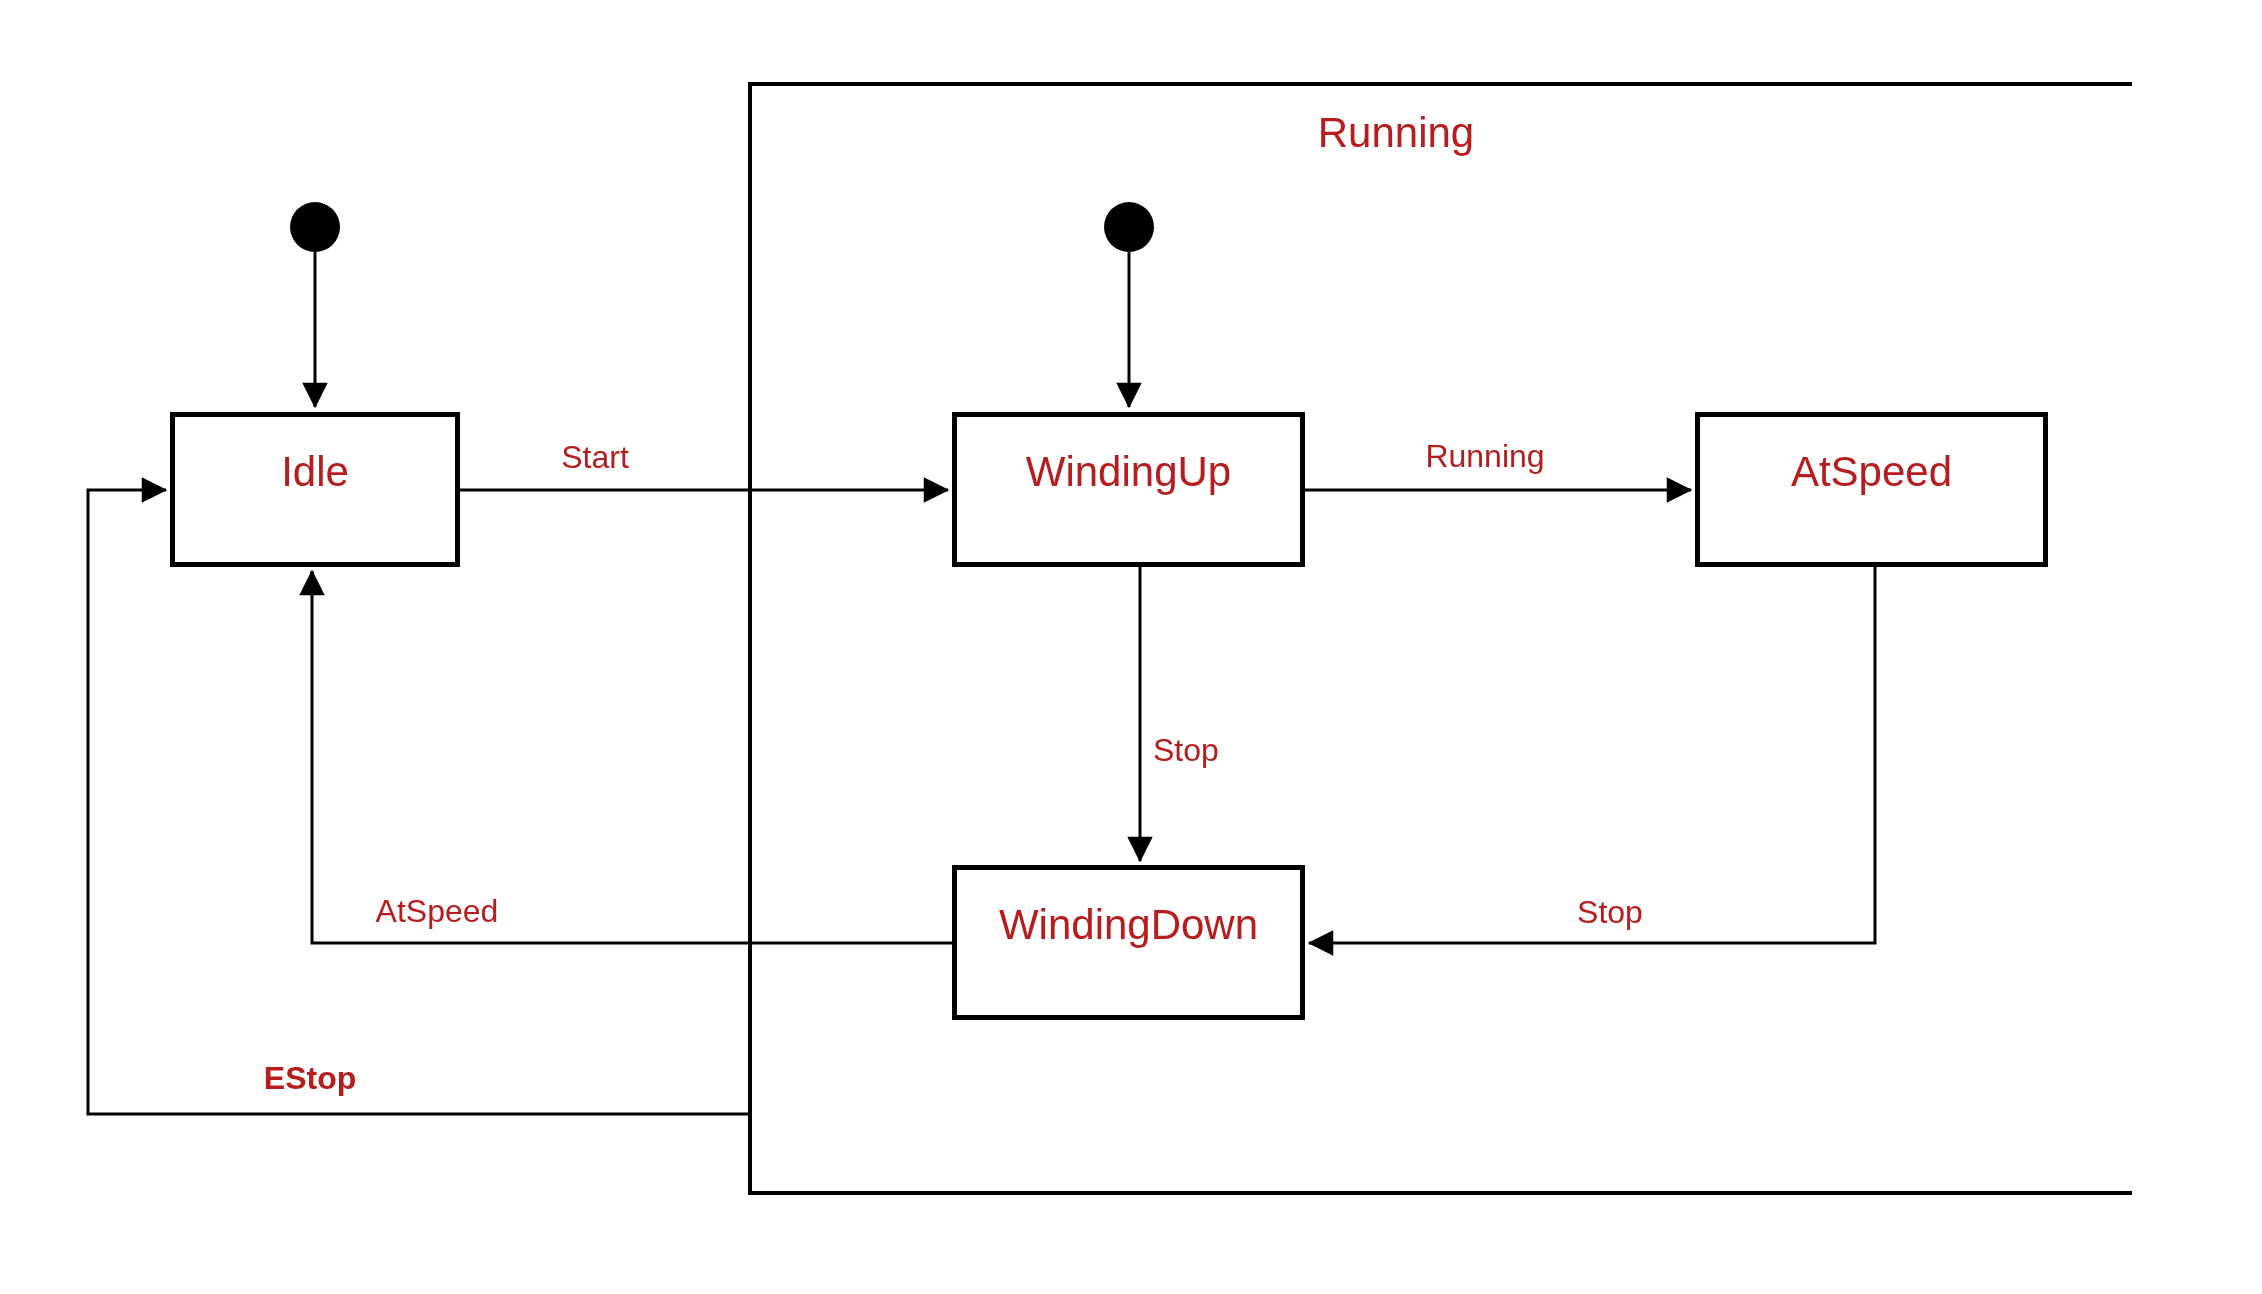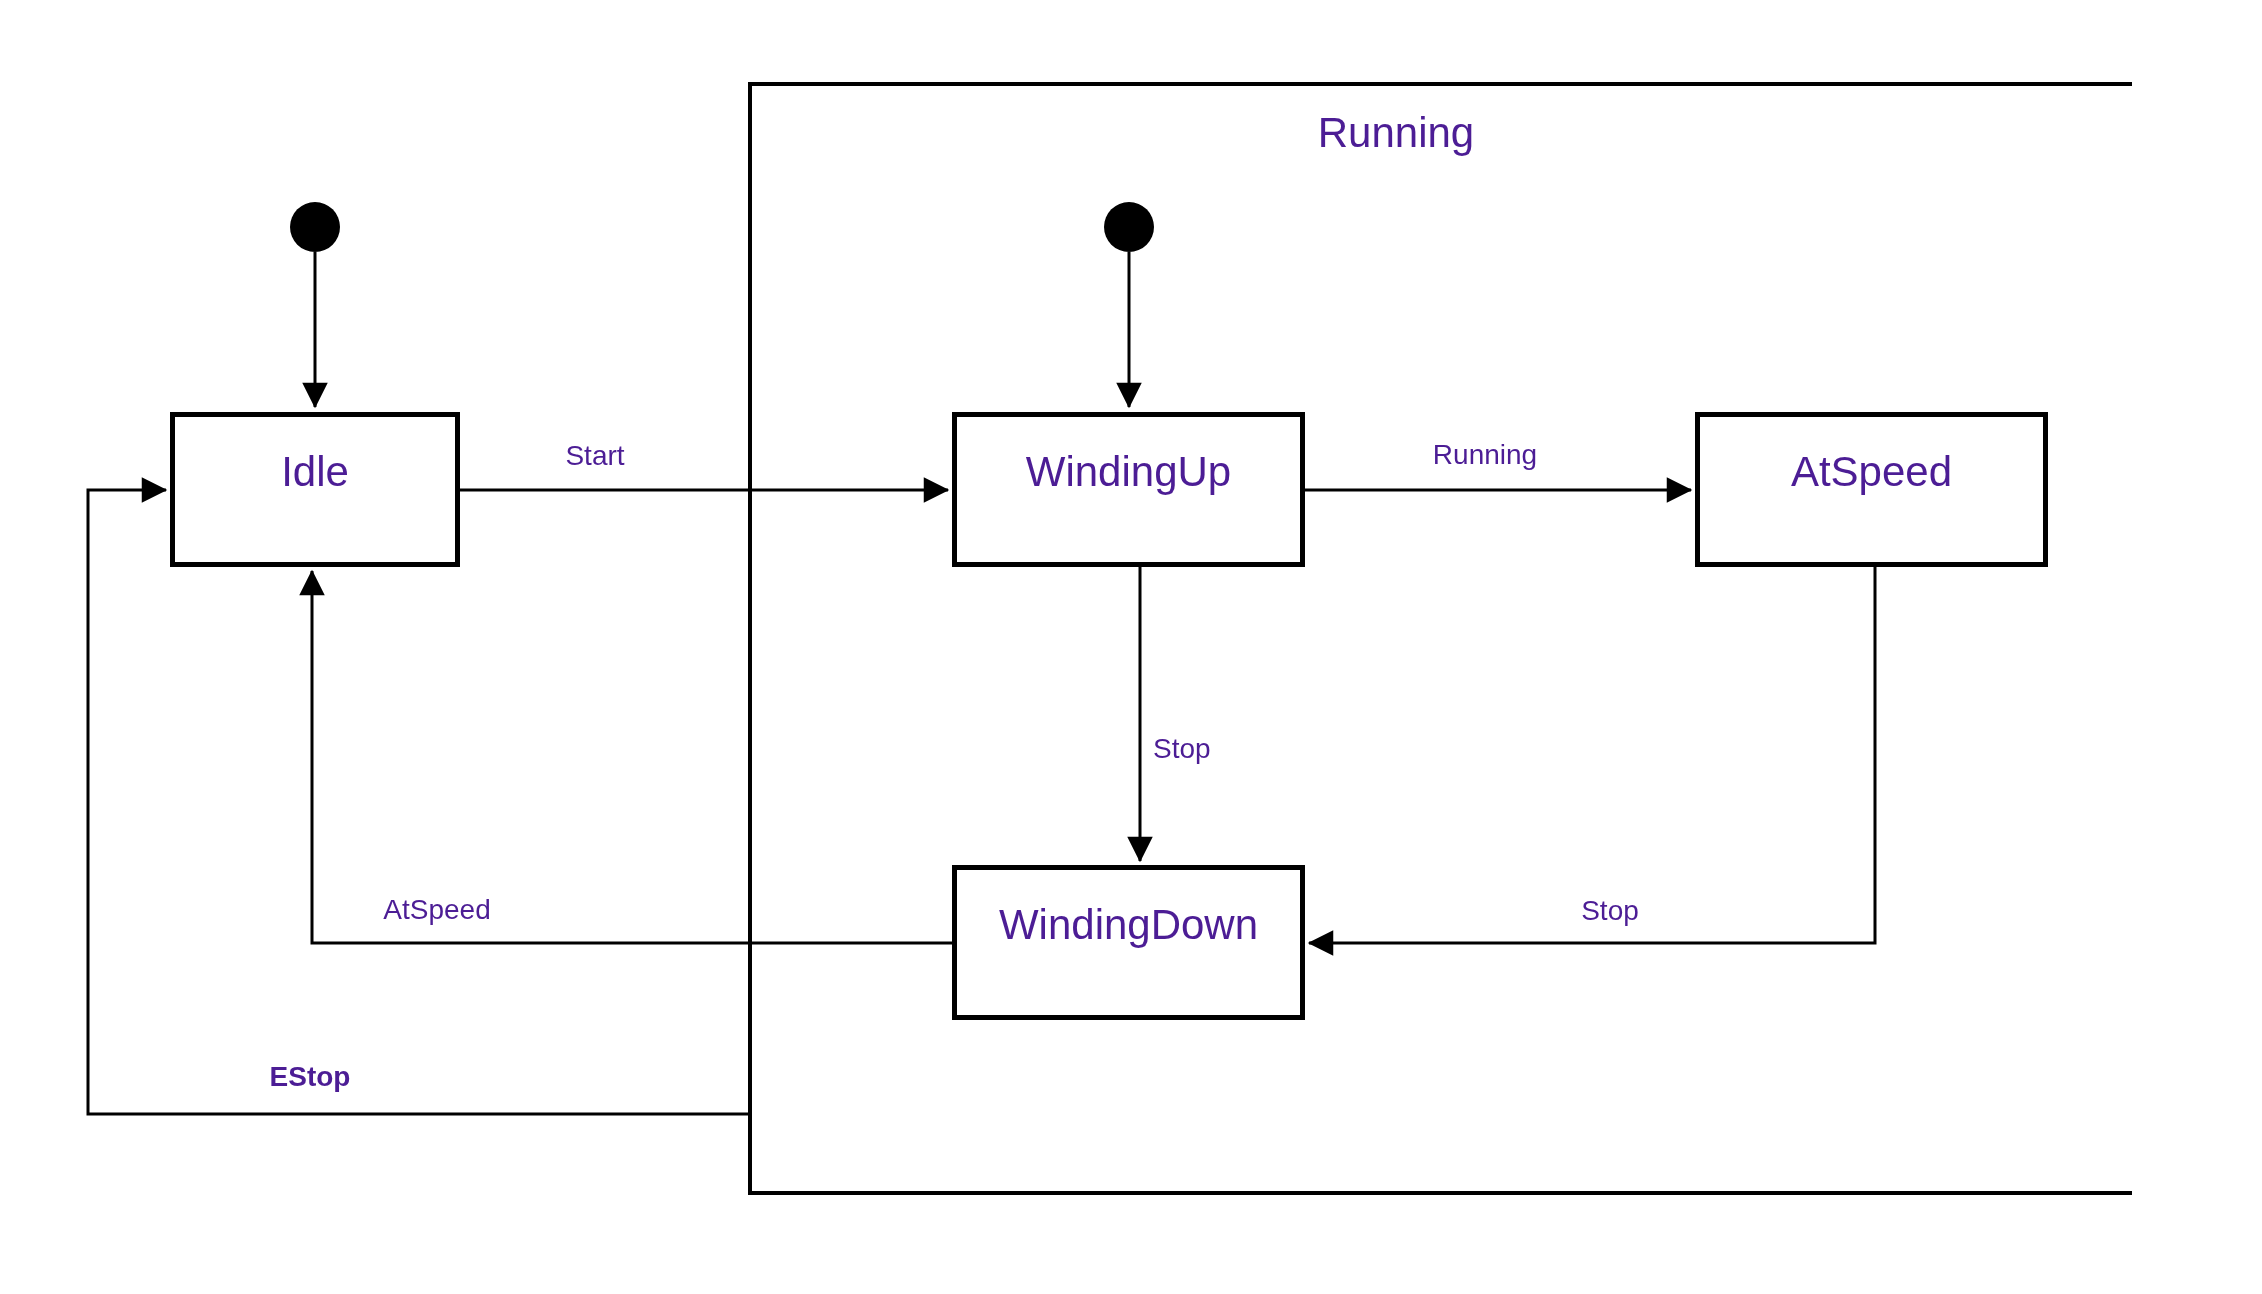--- a/index.html
+++ b/index.html
@@ -6,21 +6,21 @@
     margin: 0;
     padding: 0;
     background: #ffffff;
   }
   .canvas {
     position: relative;
     width: 2132px;
     height: 1294px;
     background: #ffffff;
     font-family: "Liberation Sans", "DejaVu Sans", sans-serif;
-    color: #4c1d95;
+    color: #b91c1c;
     overflow: hidden;
   }
   .composite-state {
     position: absolute;
     left: 748px;
     top: 82px;
     width: 1402px;
     height: 1113px;
     border: 4px solid #000000;
     box-sizing: border-box;
@@ -55,21 +55,21 @@
     padding-bottom: 36px;
     font-size: 42px;
     z-index: 3;
   }
   .state-idle        { left: 170px;  top: 412px; width: 290px; height: 155px; }
   .state-windingup   { left: 952px;  top: 412px; width: 353px; height: 155px; }
   .state-atspeed     { left: 1695px; top: 412px; width: 353px; height: 155px; }
   .state-windingdown { left: 952px;  top: 865px; width: 353px; height: 155px; }
   .t-label {
     position: absolute;
-    font-size: 28px;
+    font-size: 32px;
     line-height: 1.05;
     white-space: nowrap;
     z-index: 4;
     background: #ffffff;
   }
   .t-center { text-align: center; }
   .lbl-start    { left: 495px;  top: 441px;  width: 200px; }
   .lbl-timeout  { left: 1375px; top: 440px;  width: 220px; }
   .lbl-stop-v   { left: 1153px; top: 734px; }
   .lbl-stop-r   { left: 1510px; top: 896px;  width: 200px; }

